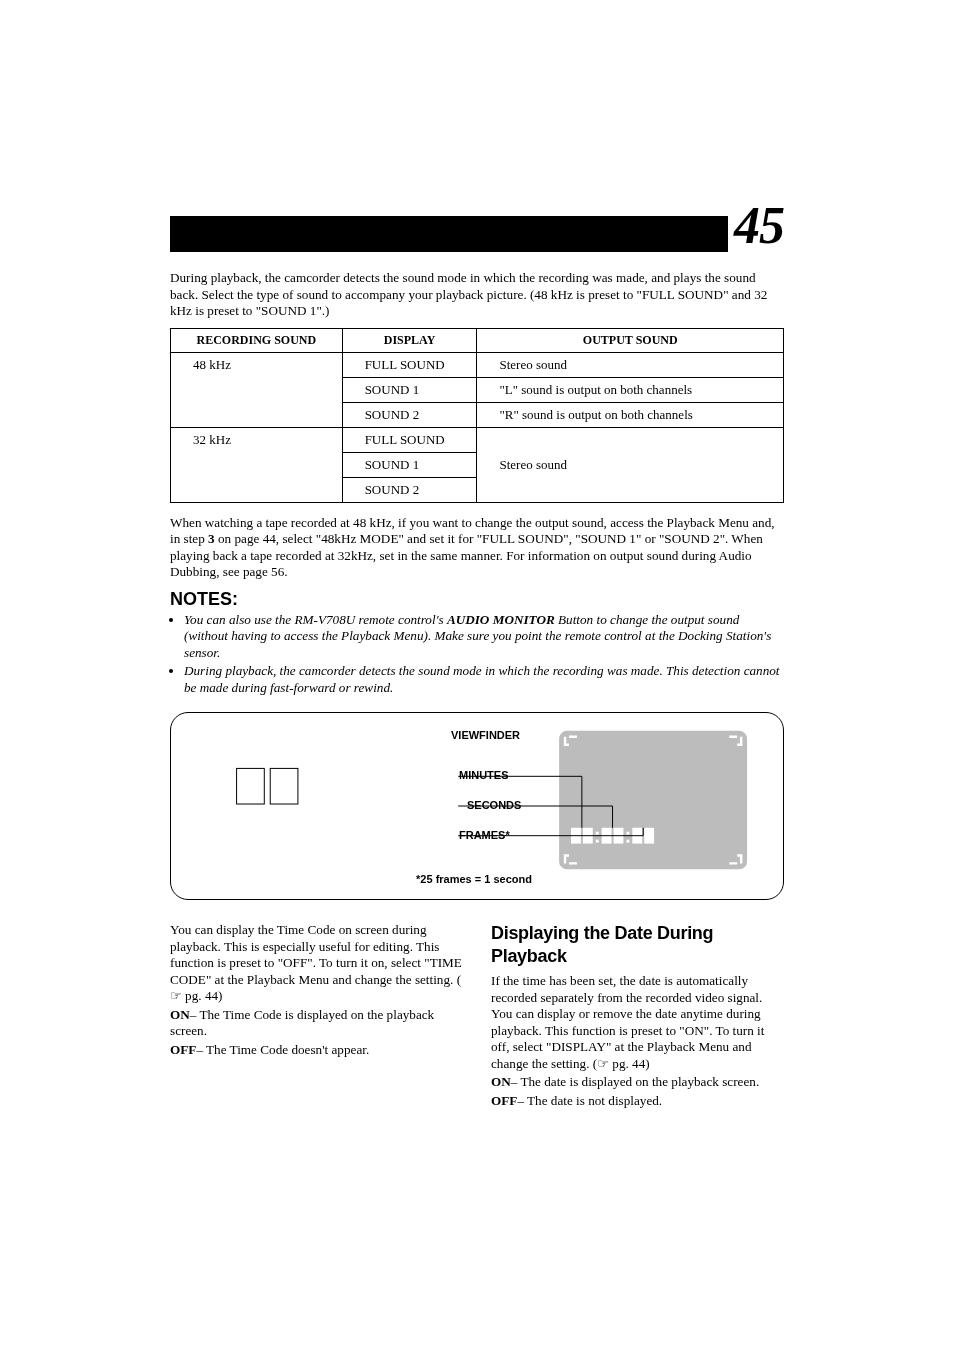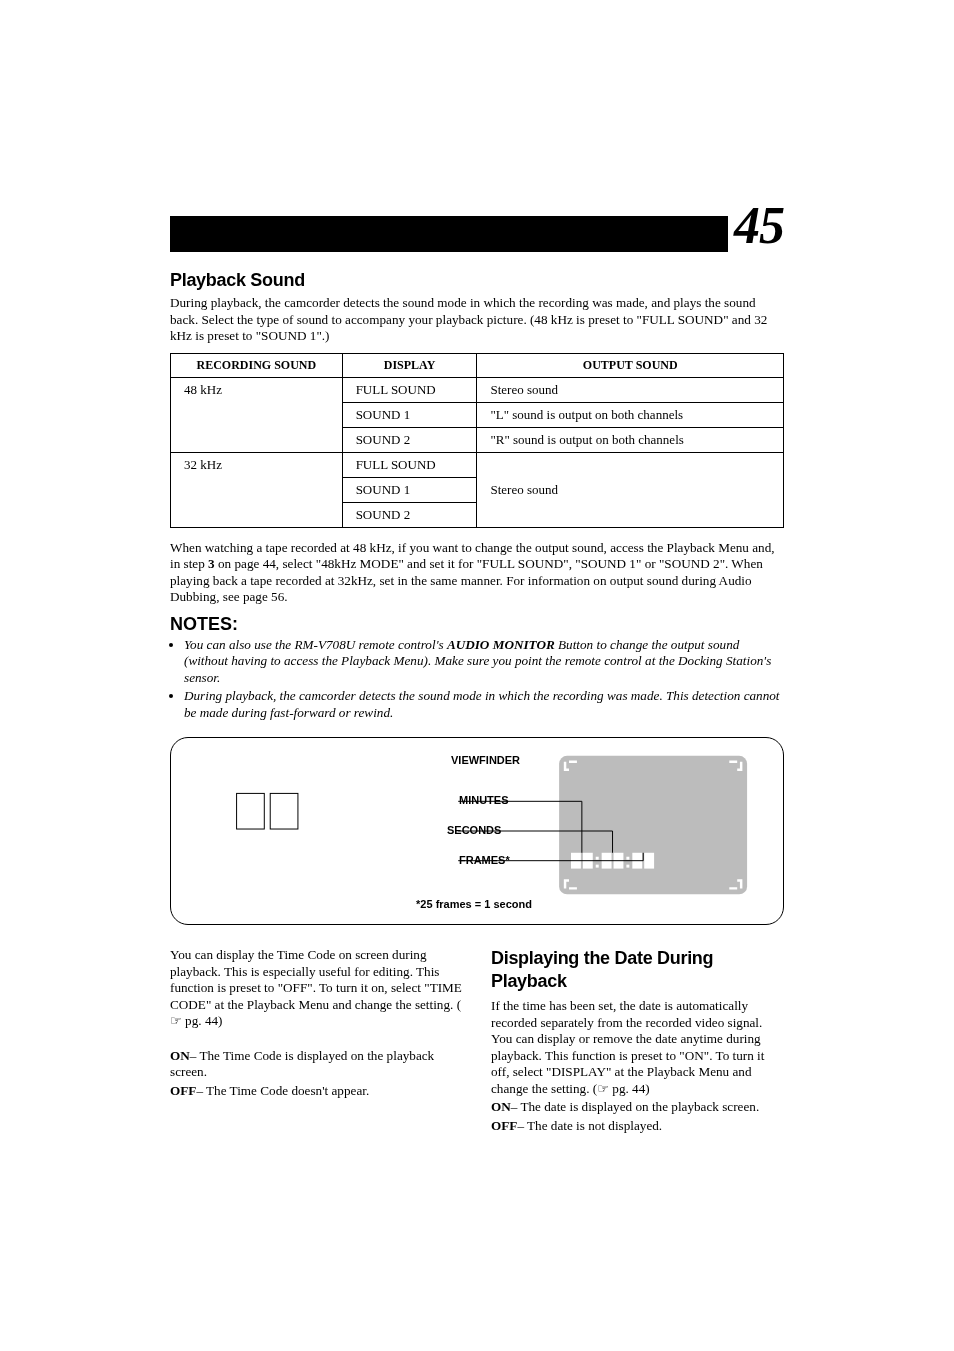--- a/index.html
+++ b/index.html
@@ -57,21 +57,21 @@
   }
   table.sound th {
     border: 1px solid #000;
     font-weight: bold;
     padding: 4px 4px;
     text-align: center;
     font-size: 12px;
   }
   table.sound td {
     border: 1px solid #000;
-    padding: 4px 13px;
+    padding: 4px 22px;
     vertical-align: top;
   }
   .notes-heading {
     font-family: Arial, Helvetica, sans-serif;
     font-weight: bold;
     font-size: 18px;
     margin: 6px 0 2px 0;
   }
   ul.notes {
     margin: 0 0 16px 0;
@@ -137,21 +137,20 @@
 </head>
 <body>
 
 <div class="page">
 
   <div class="header-bar">
     <div class="black-bar"></div>
     <div class="page-number">45</div>
   </div>
 
-  <div class="section-title">Playback Sound</div>
   <p class="body-text">During playback, the camcorder detects the sound mode in which the recording was made, and plays the sound back. Select the type of sound to accompany your playback picture. (48 kHz is preset to "FULL SOUND" and 32 kHz is preset to "SOUND 1".)</p>
 
   <table class="sound">
     <tbody>
         <tr>
       <th style="width:28%">RECORDING SOUND</th>
       <th style="width:22%">DISPLAY</th>
       <th>OUTPUT SOUND</th>
     </tr>
     <tr>
@@ -234,28 +233,28 @@
         <path d="M475 116 V124 H288"></path>
       </g>
 
       <g fill="none" stroke="#000" stroke-width="1">
         <rect x="64" y="56" width="28" height="36"></rect>
         <rect x="98" y="56" width="28" height="36"></rect>
       </g>
     </svg>
     <div class="fig-caption" style="left:280px; top:16px;">VIEWFINDER</div>
     <div class="fig-caption" style="left:288px; top:56px;">MINUTES</div>
-    <div class="fig-caption" style="left:276px; top:86px;">SECONDS</div>
+    <div class="fig-caption" style="left:296px; top:86px;">SECONDS</div>
     <div class="fig-caption" style="left:288px; top:116px;">FRAMES*</div>
     <div class="fig-caption" style="left:0; right:6px; text-align:center; top:160px;">*25 frames = 1 second</div>
   </div>
 
   <div class="columns">
     <div class="col">
-      <p class="body-text" style="margin-bottom:18px">
+      <p class="body-text" style="margin-bottom:2px">
         <span>You can display the Time Code on screen during playback. This is especially useful for editing. This function is preset to "OFF". To turn it on, select "TIME CODE" at the Playback Menu and change the setting. (</span><span class="pgref-icon"></span><span>☞ pg. 44)</span>
       </p>
       <div class="setting-line">
         <span class="setting-key">ON</span><span>– </span><span>The Time Code is displayed on the playback screen.</span>
       </div>
       <div class="setting-line">
         <span class="setting-key">OFF</span><span>– </span><span>The Time Code doesn't appear.</span>
       </div>
     </div>
 

